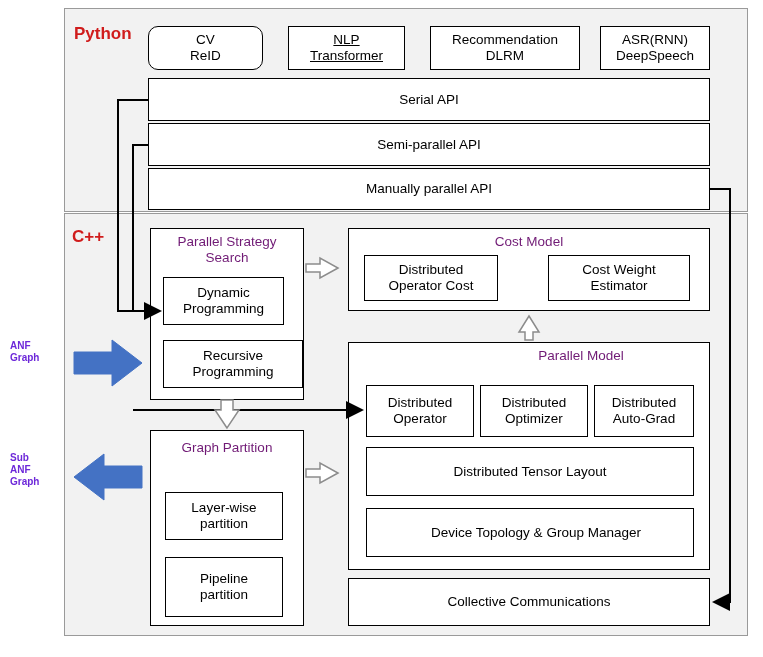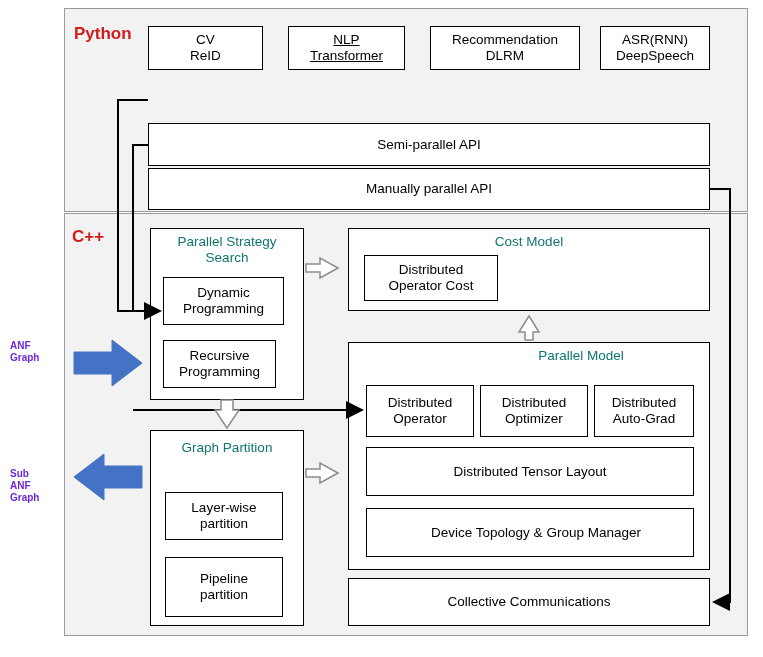--- a/index.html
+++ b/index.html
@@ -45,21 +45,21 @@
     box-sizing: border-box;
     border: 1px solid #000000;
     background: #ffffff;
   }
   .group-title {
     position: absolute;
     left: 0;
     right: 0;
     text-align: center;
     font-size: 13.5px;
-    color: #0f766e;
+    color: #701a75;
     white-space: pre-line;
     line-height: 1.18;
   }
   .lang-label {
     position: absolute;
     color: #d01c1c;
     font-size: 17px;
     font-weight: bold;
   }
   .side-label {
@@ -79,47 +79,50 @@
   }
 </style>
 </head>
 <body>
 
 <div id="canvas">
 
   <div class="panel" style="left:64px; top:8px; width:684px; height:204px;"></div>
   <div class="lang-label" style="left:74px; top:24px;">Python</div>
 
-  <div class="box" style="left:148px; top:26px; width:115px; height:44px;">CV
+  <div class="box" style="left:148px; top:26px; width:115px; height:44px;border-radius:10px;">CV
 ReID</div>
   <div class="box" style="left:288px; top:26px; width:117px; height:44px;text-decoration:underline;">NLP
 Transformer</div>
   <div class="box" style="left:430px; top:26px; width:150px; height:44px;">Recommendation
 DLRM</div>
   <div class="box" style="left:600px; top:26px; width:110px; height:44px;">ASR(RNN)
 DeepSpeech</div>
 
+  <div class="box" style="left:148px; top:78px; width:562px; height:43px;">Serial API</div>
   <div class="box" style="left:148px; top:123px; width:562px; height:43px;">Semi-parallel API</div>
   <div class="box" style="left:148px; top:168px; width:562px; height:42px;">Manually parallel API</div>
 
   <div class="panel" style="left:64px; top:213px; width:684px; height:423px;"></div>
   <div class="lang-label" style="left:72px; top:227px;">C++</div>
 
   <div class="group" style="left:150px; top:228px; width:154px; height:172px;"></div>
   <div class="group-title" style="left:150px; top:234px; width:154px;">Parallel Strategy
 Search</div>
   <div class="box" style="left:163px; top:277px; width:121px; height:48px;">Dynamic
 Programming</div>
-  <div class="box" style="left:163px; top:340px; width:113px; height:48px;">Recursive
+  <div class="box" style="left:163px; top:340px; width:140px; height:48px;">Recursive
 Programming</div>
 
   <div class="group" style="left:348px; top:228px; width:362px; height:83px;"></div>
   <div class="group-title" style="left:348px; top:234px; width:362px;">Cost Model</div>
   <div class="box" style="left:364px; top:255px; width:134px; height:46px;">Distributed
 Operator Cost</div>
+  <div class="box" style="left:548px; top:255px; width:142px; height:46px;">Cost Weight
+Estimator</div>
 
   <div class="group" style="left:348px; top:342px; width:362px; height:228px;"></div>
   <div class="group-title" style="left:352px; top:348px; width:362px;padding-left:48px;">Parallel Model</div>
   <div class="box" style="left:366px; top:385px; width:108px; height:52px;">Distributed
 Operator</div>
   <div class="box" style="left:480px; top:385px; width:108px; height:52px;">Distributed
 Optimizer</div>
   <div class="box" style="left:594px; top:385px; width:100px; height:52px;">Distributed
 Auto-Grad</div>
   <div class="box" style="left:366px; top:447px; width:328px; height:49px;">Distributed Tensor Layout</div>
@@ -129,21 +132,21 @@
   <div class="group-title" style="left:150px; top:440px; width:154px;">Graph Partition</div>
   <div class="box" style="left:165px; top:492px; width:118px; height:48px;">Layer-wise
 partition</div>
   <div class="box" style="left:165px; top:557px; width:118px; height:60px;">Pipeline
 partition</div>
 
   <div class="box" style="left:348px; top:578px; width:362px; height:48px;">Collective Communications</div>
 
   <div class="side-label" style="left:10px; top:340px; width:58px;">ANF
 Graph</div>
-  <div class="side-label" style="left:10px; top:468px; width:58px;">Sub
+  <div class="side-label" style="left:10px; top:452px; width:58px;">Sub
 ANF
 Graph</div>
 
   <svg class="overlay" viewBox="0 0 763 657">
     <defs>
       <marker id="arrowBlack" markerWidth="9" markerHeight="9" refX="8" refY="4.5" orient="auto">
         <path d="M0,0 L9,4.5 L0,9 z" fill="#000000"></path>
       </marker>
     </defs>
 

